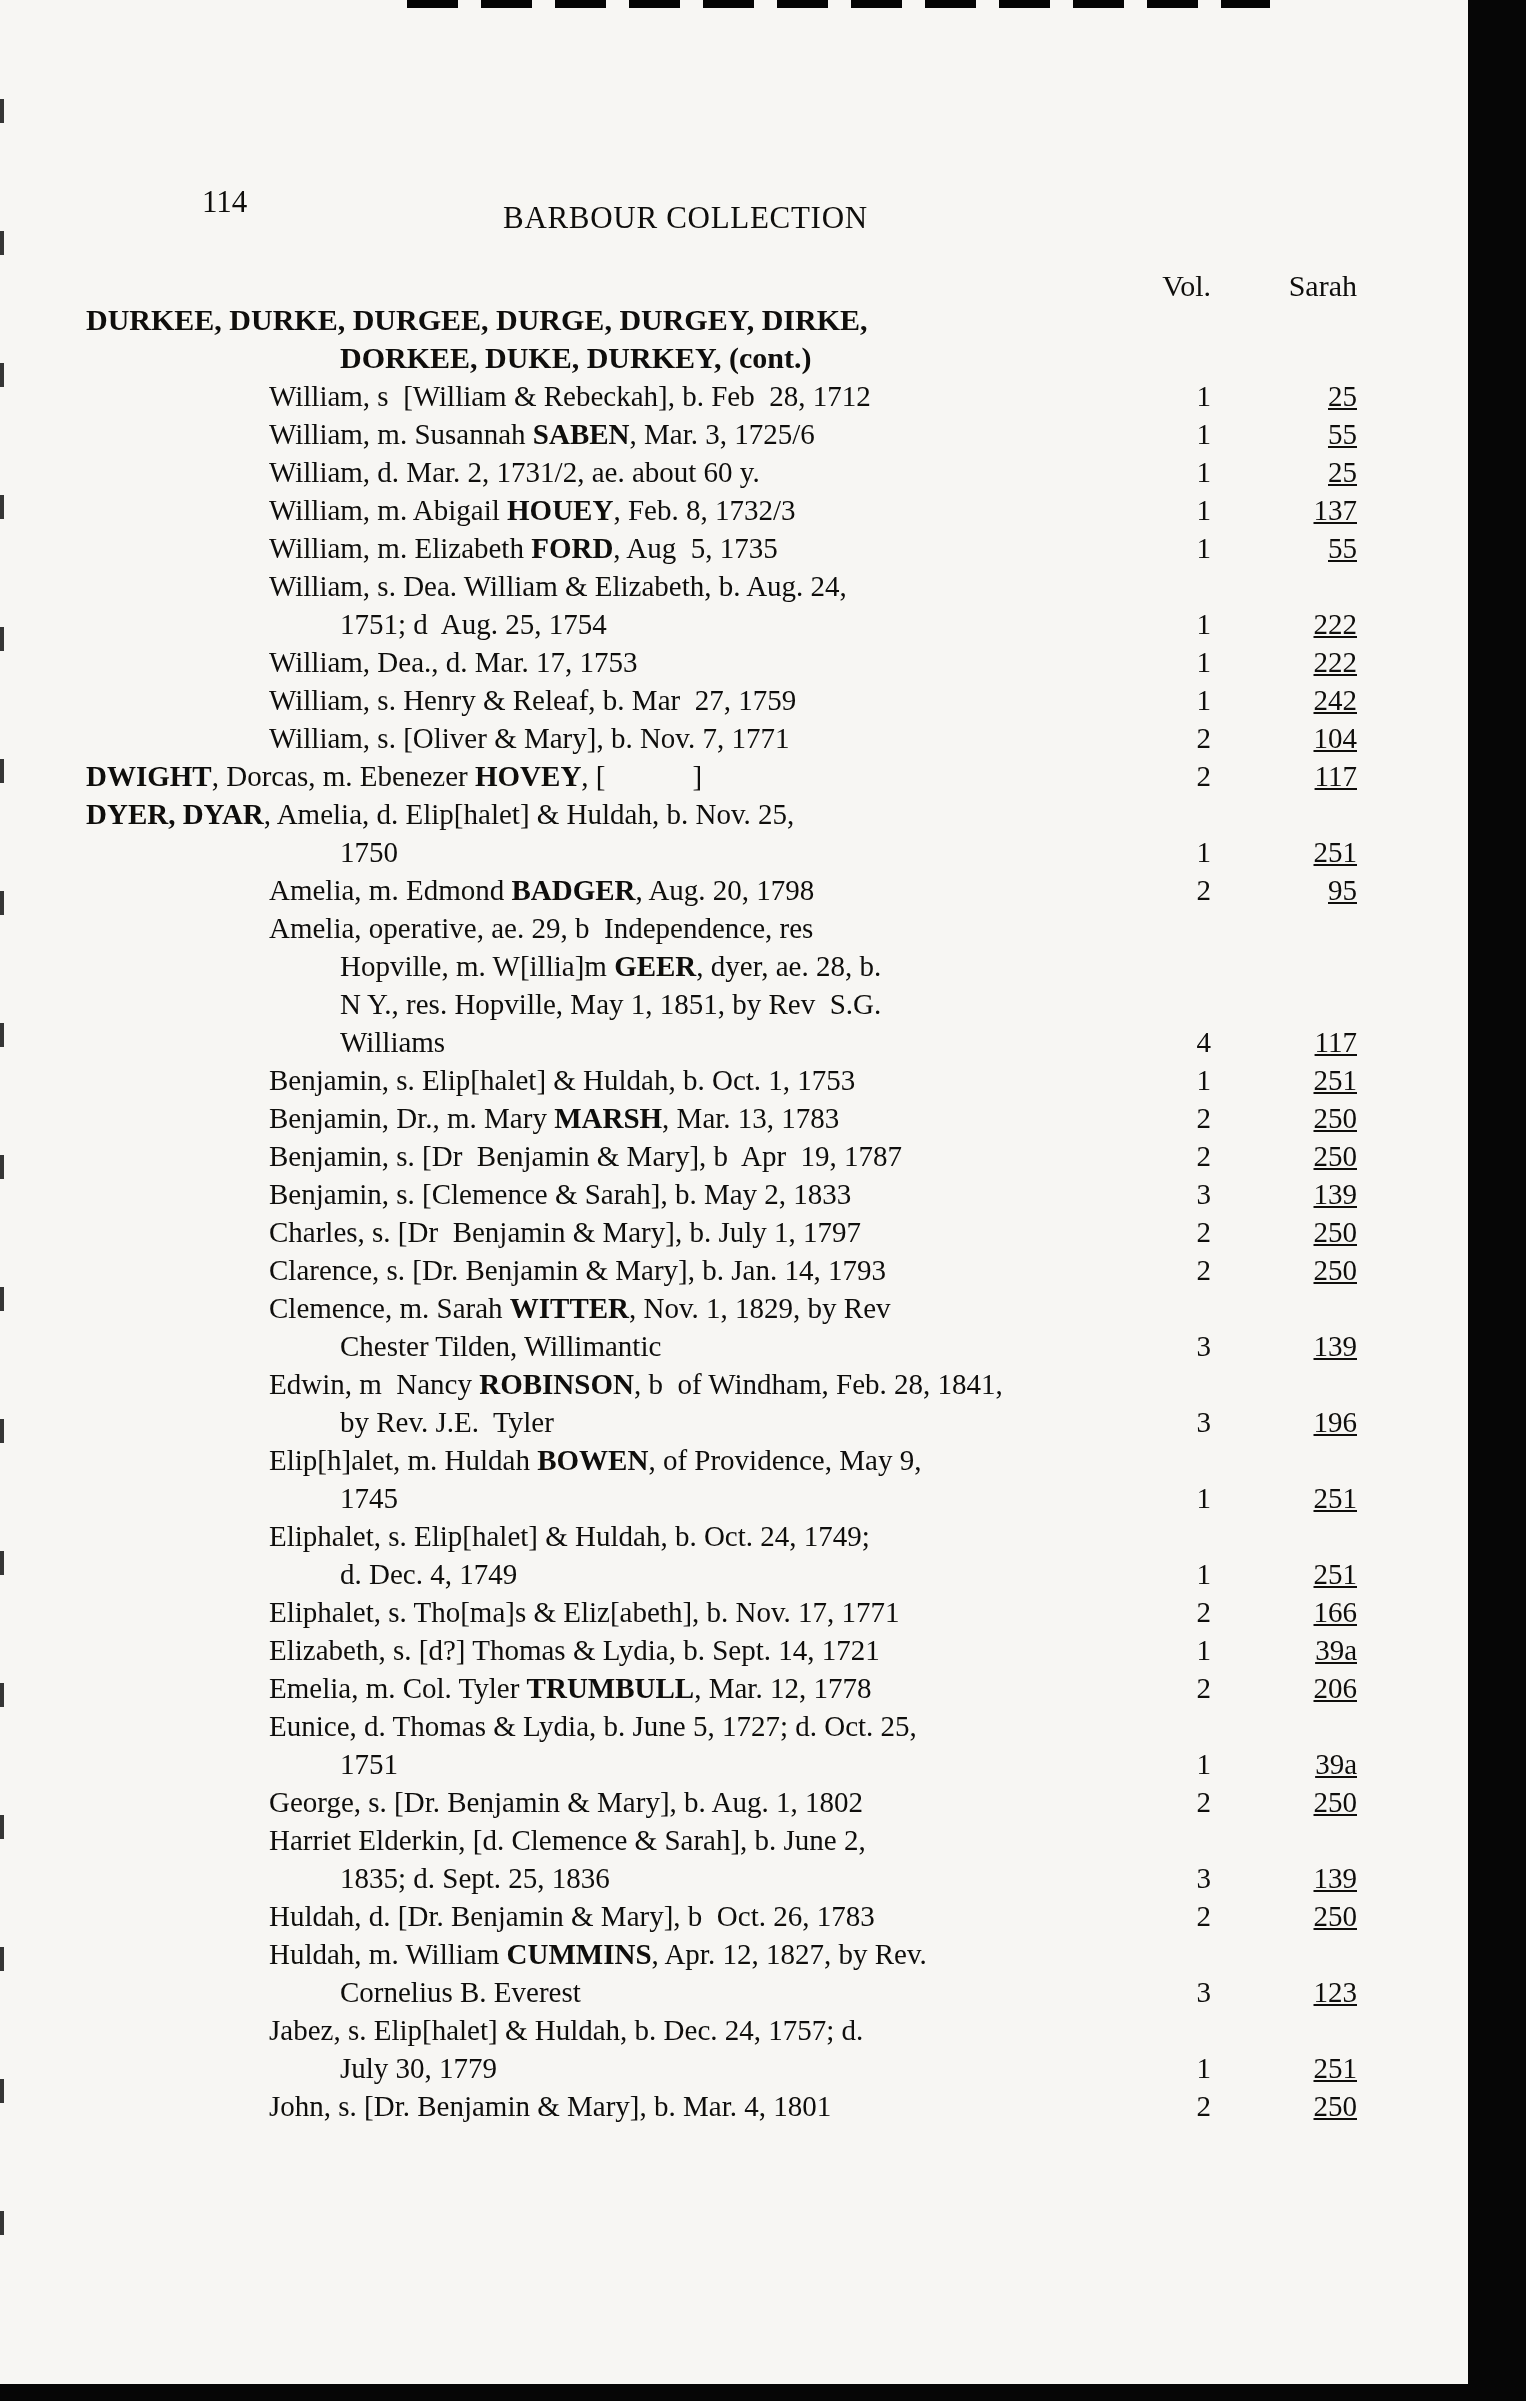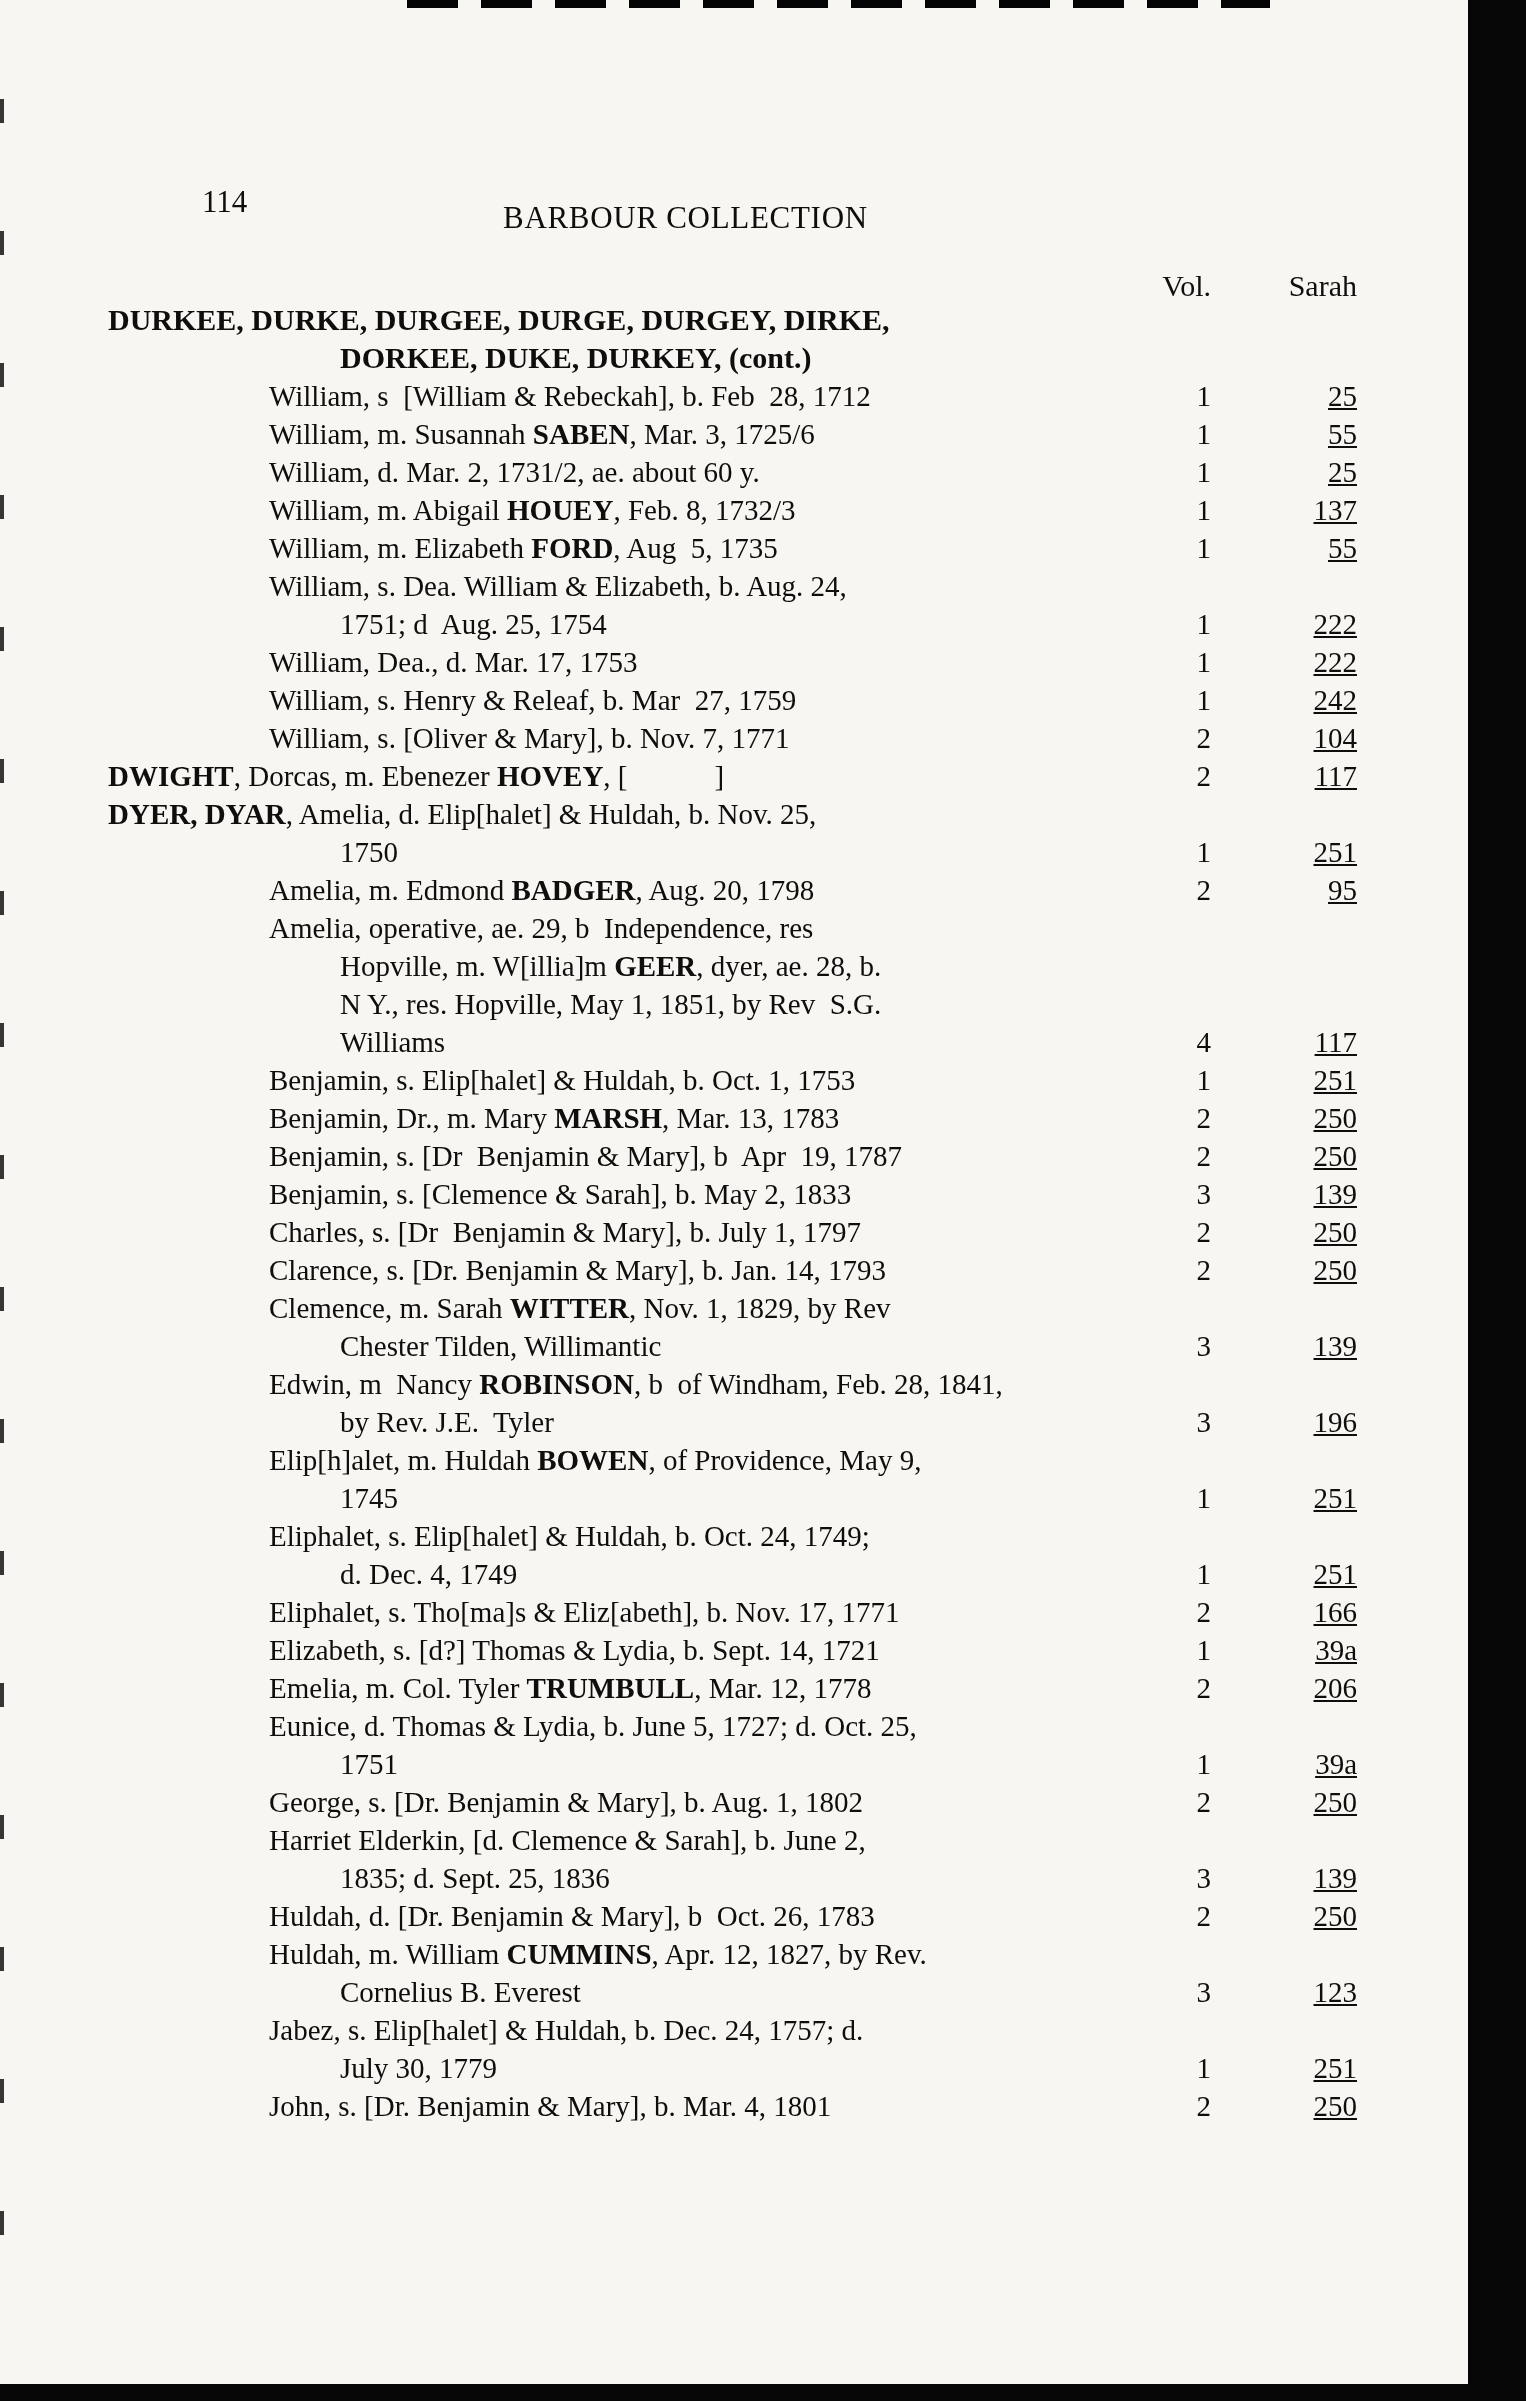--- a/index.html
+++ b/index.html
@@ -46,21 +46,21 @@
   #folio{position:absolute;left:202px;top:0;font-size:31px;line-height:34px;}
   #book-title{position:absolute;left:481px;top:16px;font-size:31px;line-height:34px;letter-spacing:0.7px;margin-left:22px;}
   
   #col-heads{position:absolute;left:0;top:269px;width:1468px;height:40px;font-size:30px;line-height:33px;}
   #col-vol{position:absolute;left:1112px;width:99px;text-align:right;}
   #col-page{position:absolute;left:1242px;width:115px;text-align:right;}
   
   #rows-container{position:absolute;left:0;top:301px;width:1468px;}
   .record-row{position:relative;height:38px;line-height:38px;font-size:29px;white-space:pre;}
   .record-row.heading{font-weight:700;font-size:30px;}
-  .indent-0{padding-left:108px;}
+  .indent-0{padding-left:86px;}
   .indent-1{padding-left:269px;}
   .indent-2{padding-left:340px;}
   .bold-seg{font-weight:700;}
   .vol-cell{position:absolute;left:1112px;top:0;width:99px;text-align:right;white-space:normal;}
   .page-cell{position:absolute;left:1242px;top:0;width:115px;text-align:right;white-space:normal;text-decoration:underline;}
 </style>
 </head>
 <body>
 
 <div id="scan-page">

